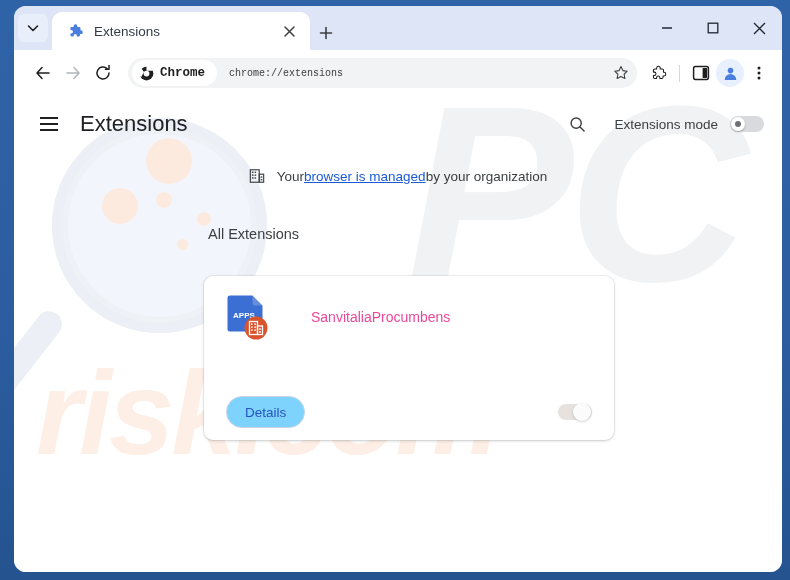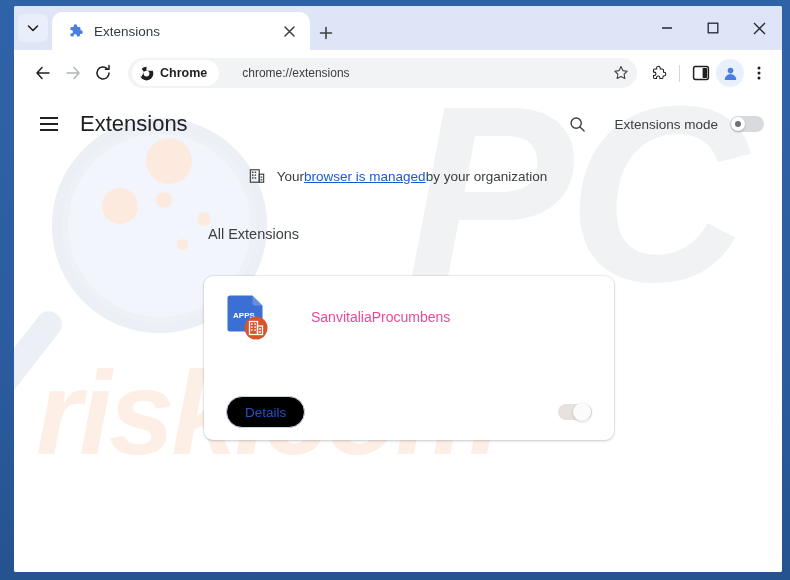--- a/index.html
+++ b/index.html
@@ -15,21 +15,21 @@
     position: absolute;
     left: 0; top: 0;
     width: 790px; height: 580px;
     background: linear-gradient(180deg,#2f63a8 0%, #2b5c9f 60%, #24538f 100%);
     padding: 6px 8px 8px 14px;
   }
   .os-frame-inner {
     position: relative;
     width: 100%; height: 100%;
     background: #dee5f7;
-    border-radius: 2px;
+    border-radius: 12px;
     overflow: hidden;
   }
 
   
   .tabstrip {
     position: relative;
     height: 44px;
     background: #dee5f7;
   }
   .tab-search-btn {
@@ -104,38 +104,39 @@
   .omnibox {
     flex: 1 1 auto;
     height: 30px;
     margin: 0 6px 0 10px;
     border-radius: 16px;
     background: #f1f3f4;
     display: flex; align-items: center;
     padding-left: 4px;
     cursor: text;
     position: relative;
+    font-family: Liberation Mono, monospace;
   }
   .chrome-chip {
     height: 26px;
     border-radius: 14px;
     background: #ffffff;
     display: flex; align-items: center;
     padding: 0 12px 0 7px;
     flex: none;
   }
   .chrome-chip-label {
     font-size: 12.5px; font-weight: bold;
     color: #1f1f1f;
     margin-left: 6px;
   }
   .omni-url {
-    font-size: 12px;
+    font-size: 10px;
     color: #3c4043;
-    margin-left: 23px;
+    margin-left: 12px;
     white-space: nowrap;
   }
   .omni-star {
     position: absolute; right: 3px; top: 2px;
     width: 26px; height: 26px;
     display: flex; align-items: center; justify-content: center;
     border-radius: 50%;
     cursor: pointer;
   }
   .tb-sep {
@@ -323,21 +324,21 @@
     left: 0; right: 0; bottom: 0;
     height: 56px;
     display: flex; align-items: center;
     padding: 0 22px 0 22px;
   }
   .details-btn {
     height: 32px;
     padding: 0 18px;
     border-radius: 16px;
     border: 1px solid #c9d2e8;
-    background: #000000;
+    background: #7dd3fc;
     color: #2553c0;
     font-size: 13.5px;
     font-family: "Liberation Sans", sans-serif;
     cursor: pointer;
     display: flex; align-items: center;
   }
   .card-switch {
     margin-left: auto;
     width: 34px; height: 16px;
     border-radius: 8px;

